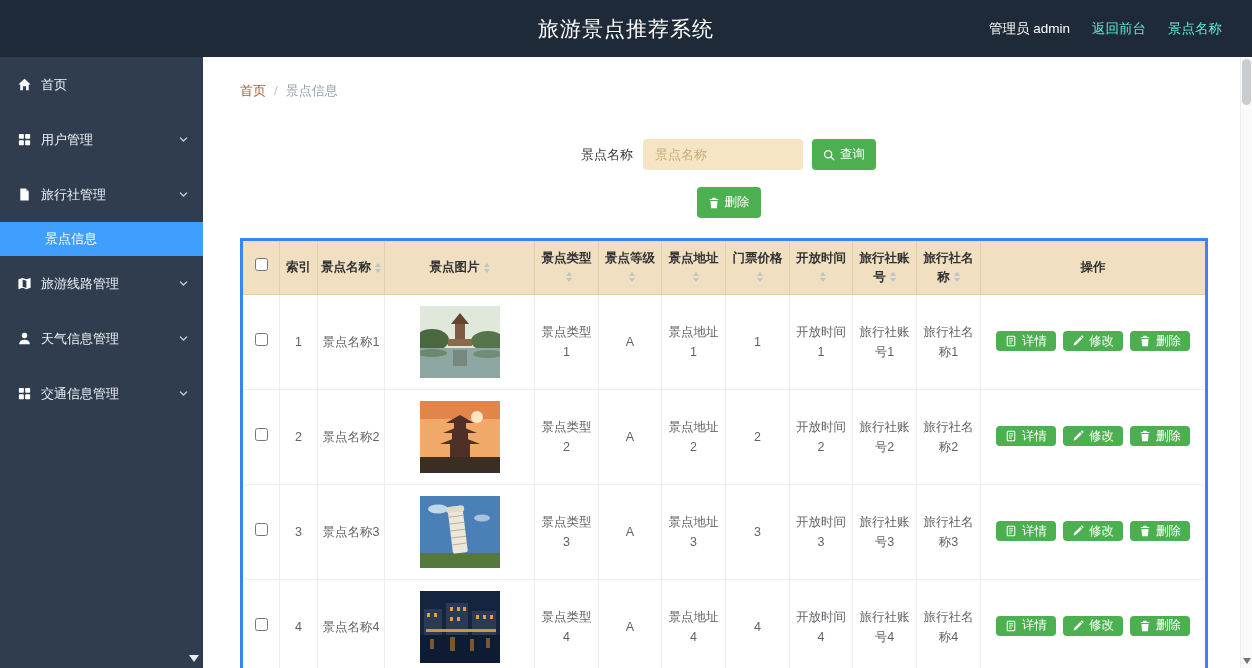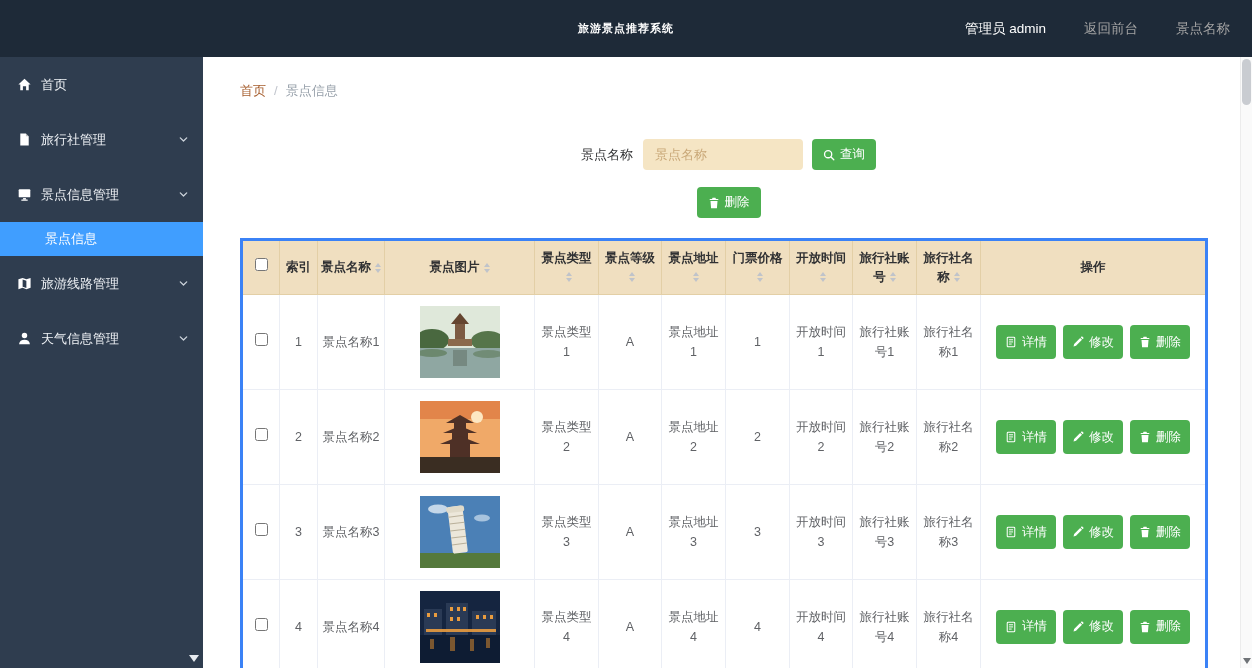--- a/index.html
+++ b/index.html
@@ -1,22 +1,22 @@
 <!DOCTYPE html>
 <html style="--topbar: #1e2a38; --sidebar: #2f3d4f; --accent-green: #4caf50; --active-blue: #409eff; --table-header-bg: #f0dfc0; --input-bg: #f5e5c4; --breadcrumb-home: #a65e2e;"><head>
 <meta charset="utf-8">
 <style>
   *{box-sizing:border-box;margin:0;padding:0}
   html,body{width:1252px;height:668px;overflow:hidden;background:#fff;
     font-family:"Liberation Sans","DejaVu Sans",sans-serif}
   
   .topbar{position:relative;height:57px;background:var(--topbar,#1e2a38);color:#fff;display:flex;align-items:center}
-  .topbar-title{position:absolute;left:50%;transform:translateX(-50%);font-size:11px;font-weight:700;letter-spacing:1px}
-  .topbar-right{position:absolute;right:22px;display:flex;align-items:center;gap:38px;font-size:13.5px}
-  .topbar-right a{color:#a3a3a3;text-decoration:none;cursor:pointer}
+  .topbar-title{position:absolute;left:50%;transform:translateX(-50%);font-size:21px;font-weight:400;letter-spacing:1px}
+  .topbar-right{position:absolute;right:30px;display:flex;align-items:center;gap:22px;font-size:13.5px}
+  .topbar-right a{color:#5eead4;text-decoration:none;cursor:pointer}
   
   .layout{display:flex;height:611px}
   .sidebar{position:relative;width:203px;background:var(--sidebar,#2f3d4f);color:#eef1f5;flex-shrink:0;overflow:hidden}
   .side-item{display:flex;align-items:center;height:55px;padding:0 14px 0 17px;font-size:13px;cursor:pointer}
   .side-icon{width:15px;height:15px;display:inline-flex;margin-right:9px;color:#fff}
   .side-icon svg{width:100%;height:100%}
   .side-label{flex:1}
   .side-chev{color:#cdd4dc;display:inline-flex}
   .side-sub{height:34px;display:flex;align-items:center;padding-left:45px;font-size:13px;cursor:pointer;color:#e8edf3}
   .side-sub.active{background:var(--active-blue,#409eff);color:#fff}
@@ -37,21 +37,21 @@
     border-radius:4px;height:31px;padding:0 11px;font-size:12.5px;cursor:pointer;font-family:inherit}
   .btn svg{flex-shrink:0}
   .delete-row{display:flex;justify-content:center;margin-bottom:20px}
   
   .grid{width:965px;border-collapse:collapse;table-layout:fixed;font-size:12.5px;color:#606266;border:3px solid #3b82f6}
   .grid th{background:var(--table-header-bg,#f0dfc0);height:55px;font-weight:700;color:#303133;
     border:1px solid #e3cfa6;text-align:center;padding:4px 3px;line-height:1.5}
   .grid td{border:1px solid #ebeef5;text-align:center;padding:10px 4px;height:95px;line-height:1.6;background:#fff}
   .photo{width:80px;height:72px;margin:0 auto;overflow:hidden}
   .photo svg{width:100%;height:100%;display:block}
-  .actions .btn{height:34px;padding:0 9px;margin:0 3.5px}
+  .actions .btn{height:20px;padding:0 9px;margin:0 3.5px}
   .sort{display:inline-flex;flex-direction:column;gap:2px;margin-left:4px;vertical-align:middle;cursor:pointer}
   .sort i{width:0;height:0;border-left:3.5px solid transparent;border-right:3.5px solid transparent}
   .sort .up{border-bottom:4.5px solid #bfc3ca}
   .sort .dn{border-top:4.5px solid #bfc3ca}
   input[type=checkbox]{width:13px;height:13px;cursor:pointer}
   
   .scrollbar{position:fixed;top:57px;right:0;bottom:0;width:12px;background:#fafafa;border-left:1px solid #ececec}
   .sb-thumb{position:absolute;top:2px;left:1px;width:9px;height:46px;background:#c9ccd1;border-radius:5px}
   .sb-arrow{position:absolute;bottom:4px;left:1.5px;width:0;height:0;
     border-left:4.5px solid transparent;border-right:4.5px solid transparent;border-top:6px solid #6f7377}
@@ -75,46 +75,49 @@
         <span class="side-icon">
           <svg viewBox="0 0 16 16">
             <path fill="currentColor" d="M8 1.8 14.5 8h-2v6H9.7v-4.2H6.3V14H3.5V8h-2z"></path>
           </svg>
         </span>
         <span class="side-label">首页</span>
       </div>
       <div class="side-item">
         <span class="side-icon">
           <svg viewBox="0 0 16 16">
+            <g fill="currentColor">
+              <rect x="2" y="2" width="5.3" height="5.3" rx="0.8"></rect>
+              <rect x="8.7" y="2" width="5.3" height="5.3" rx="0.8"></rect>
+              <rect x="2" y="8.7" width="5.3" height="5.3" rx="0.8"></rect>
+              <rect x="8.7" y="8.7" width="5.3" height="5.3" rx="0.8"></rect>
+            </g>
+          </svg>
+        </span>
+        <span class="side-label">用户管理</span>
+        <span class="side-chev">
+          <svg viewBox="0 0 12 12" width="11" height="11">
+            <path d="M2.5 4.2 6 7.7l3.5-3.5" fill="none" stroke="currentColor" stroke-width="1.4" stroke-linecap="round" stroke-linejoin="round"></path>
+          </svg>
+        </span>
+      </div>
+      <div class="side-item">
+        <span class="side-icon">
+          <svg viewBox="0 0 16 16">
             <path fill="currentColor" d="M3.5 1.5h6l3 3v10h-9z"></path>
             <path fill="rgba(0,0,0,0.25)" d="M9.5 1.5v3h3z"></path>
           </svg>
         </span>
         <span class="side-label">旅行社管理</span>
         <span class="side-chev">
           <svg viewBox="0 0 12 12" width="11" height="11">
             <path d="M2.5 4.2 6 7.7l3.5-3.5" fill="none" stroke="currentColor" stroke-width="1.4" stroke-linecap="round" stroke-linejoin="round"></path>
           </svg>
         </span>
       </div>
-      <div class="side-item">
-        <span class="side-icon">
-          <svg viewBox="0 0 16 16">
-            <rect x="1.8" y="2.5" width="12.4" height="8.5" rx="1" fill="currentColor"></rect>
-            <rect x="6.5" y="11.8" width="3" height="1.6" fill="currentColor"></rect>
-            <rect x="4.5" y="13.4" width="7" height="1.2" rx="0.5" fill="currentColor"></rect>
-          </svg>
-        </span>
-        <span class="side-label">景点信息管理</span>
-        <span class="side-chev">
-          <svg viewBox="0 0 12 12" width="11" height="11">
-            <path d="M2.5 4.2 6 7.7l3.5-3.5" fill="none" stroke="currentColor" stroke-width="1.4" stroke-linecap="round" stroke-linejoin="round"></path>
-          </svg>
-        </span>
-      </div>
       <div class="side-sub active">
         <span>景点信息</span>
       </div>
       <div class="side-item">
         <span class="side-icon">
           <svg viewBox="0 0 16 16">
             <path fill="currentColor" fill-rule="evenodd" d="M1.5 3.5 6 2l4 1.5L14.5 2v10.5L10 14l-4-1.5L1.5 14zM6 3.6v7.9l4 1.4V5z"></path>
           </svg>
         </span>
         <span class="side-label">旅游线路管理</span>
@@ -125,20 +128,38 @@
         </span>
       </div>
       <div class="side-item">
         <span class="side-icon">
           <svg viewBox="0 0 16 16">
             <circle cx="8" cy="4.8" r="2.9" fill="currentColor"></circle>
             <path fill="currentColor" d="M2.2 14c.3-3 2.6-4.6 5.8-4.6s5.5 1.6 5.8 4.6z"></path>
           </svg>
         </span>
         <span class="side-label">天气信息管理</span>
+        <span class="side-chev">
+          <svg viewBox="0 0 12 12" width="11" height="11">
+            <path d="M2.5 4.2 6 7.7l3.5-3.5" fill="none" stroke="currentColor" stroke-width="1.4" stroke-linecap="round" stroke-linejoin="round"></path>
+          </svg>
+        </span>
+      </div>
+      <div class="side-item">
+        <span class="side-icon">
+          <svg viewBox="0 0 16 16">
+            <g fill="currentColor">
+              <rect x="2" y="2" width="5.3" height="5.3" rx="0.8"></rect>
+              <rect x="8.7" y="2" width="5.3" height="5.3" rx="0.8"></rect>
+              <rect x="2" y="8.7" width="5.3" height="5.3" rx="0.8"></rect>
+              <rect x="8.7" y="8.7" width="5.3" height="5.3" rx="0.8"></rect>
+            </g>
+          </svg>
+        </span>
+        <span class="side-label">交通信息管理</span>
         <span class="side-chev">
           <svg viewBox="0 0 12 12" width="11" height="11">
             <path d="M2.5 4.2 6 7.7l3.5-3.5" fill="none" stroke="currentColor" stroke-width="1.4" stroke-linecap="round" stroke-linejoin="round"></path>
           </svg>
         </span>
       </div>
     </aside>
 
   <main class="main">
     <div class="breadcrumb">

